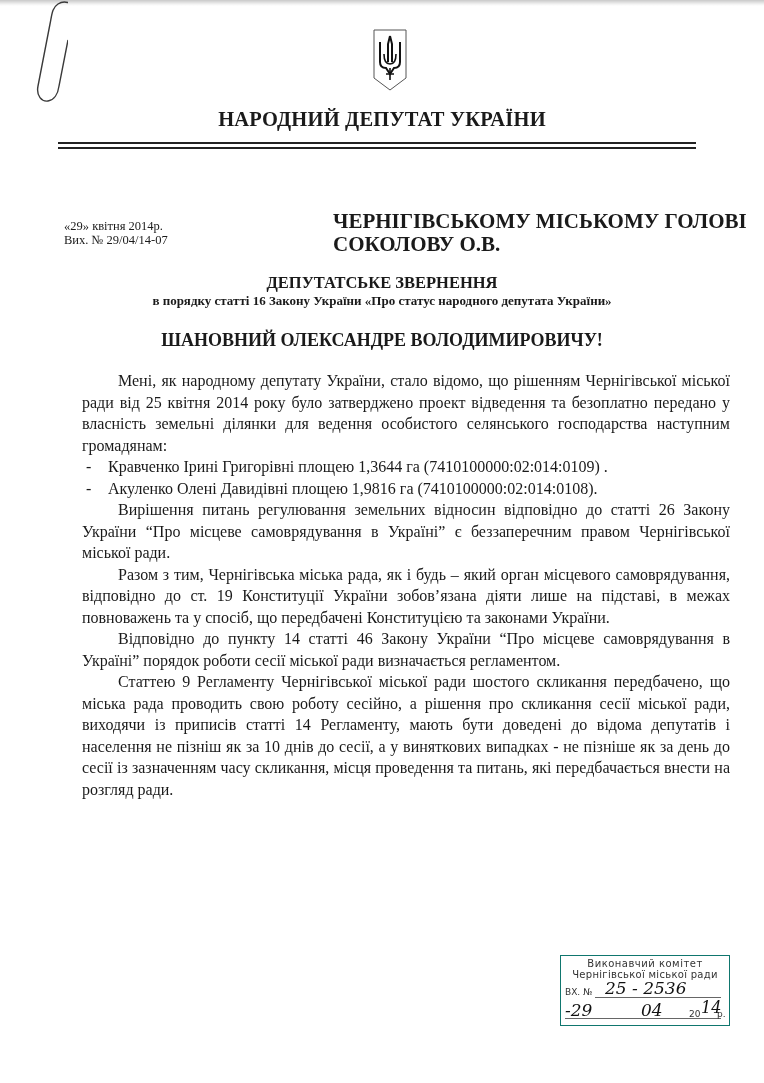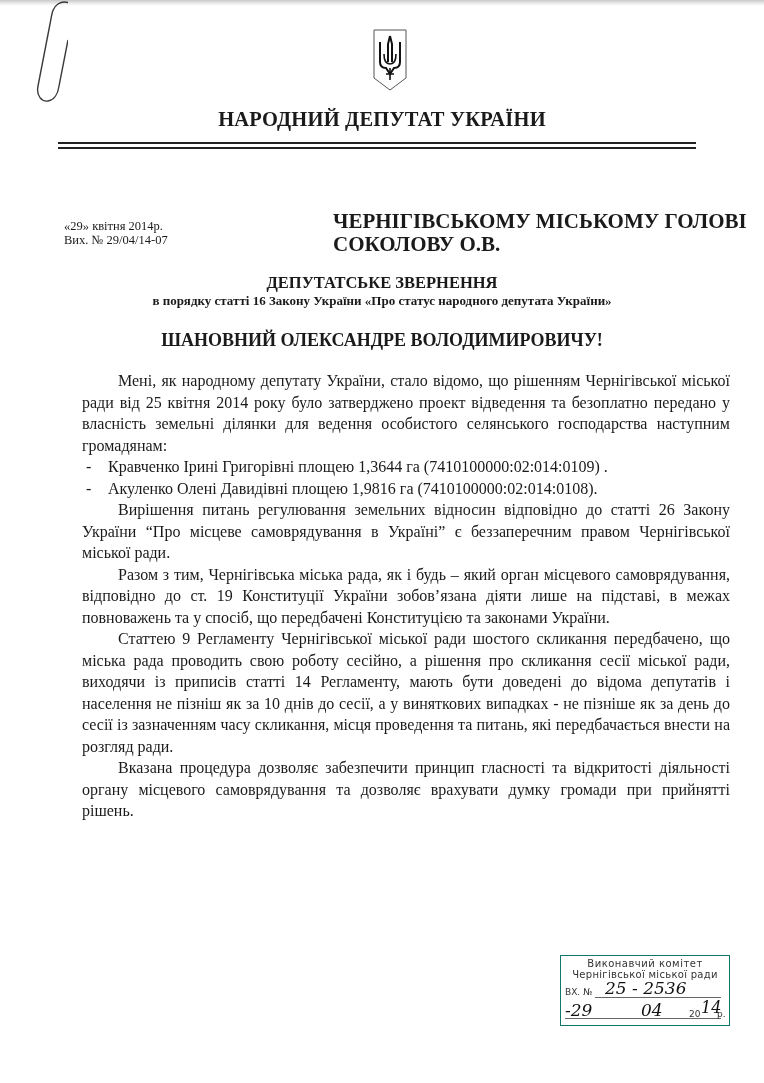--- a/index.html
+++ b/index.html
@@ -75,22 +75,22 @@
 <div class="salutation">ШАНОВНИЙ  ОЛЕКСАНДРЕ ВОЛОДИМИРОВИЧУ!</div>
 
 <div class="body">
   <p>Мені, як народному депутату України, стало відомо, що рішенням Чернігівської міської ради від 25 квітня 2014 року було затверджено проект відведення та безоплатно передано у власність земельні ділянки для ведення особистого селянського господарства наступним громадянам:</p>
   <ul>
     <li><span class="dash">-</span><span>Кравченко Ірині Григорівні площею 1,3644 га (7410100000:02:014:0109) .</span></li>
     <li><span class="dash">-</span><span>Акуленко Олені Давидівні площею 1,9816 га (7410100000:02:014:0108).</span></li>
   </ul>
   <p>Вирішення питань регулювання земельних відносин  відповідно до статті 26 Закону України “Про місцеве самоврядування в Україні” є беззаперечним правом Чернігівської міської ради.</p>
   <p>Разом з тим, Чернігівська міська рада, як і будь – який орган місцевого самоврядування, відповідно до ст. 19 Конституції України зобов’язана діяти лише на підставі, в межах повноважень та у спосіб, що передбачені Конституцією та законами України.</p>
+  <p>Відповідно до пункту 14 статті 46 Закону України “Про місцеве самоврядування в Україні” порядок роботи сесії міської ради визначається регламентом.</p>
   <p>Статтею 9 Регламенту Чернігівської міської ради шостого скликання передбачено, що міська рада проводить свою роботу сесійно, а рішення про скликання сесії міської ради, виходячи із приписів статті 14 Регламенту, мають бути доведені  до відома депутатів і населення не пізніш як за 10 днів до сесії, а у виняткових випадках - не пізніше як за день до сесії із зазначенням часу скликання, місця проведення та питань, які передбачається внести на розгляд ради.</p>
-  <p>Вказана процедура дозволяє забезпечити принцип гласності та відкритості діяльності органу місцевого самоврядування та дозволяє врахувати думку громади при прийнятті рішень.</p>
 </div>
 
 <div class="stamp">
   <div class="l1">Виконавчий комітет</div>
   <div class="l2">Чернігівської міської ради</div>
   <div class="row">
     <span class="lbl">ВХ. №</span>
     <span class="uline" style="left:34px; right:8px; top:17px;"></span>
     <span class="hand" style="left:44px; top:-2px;">25 - 2536</span>
   </div>

